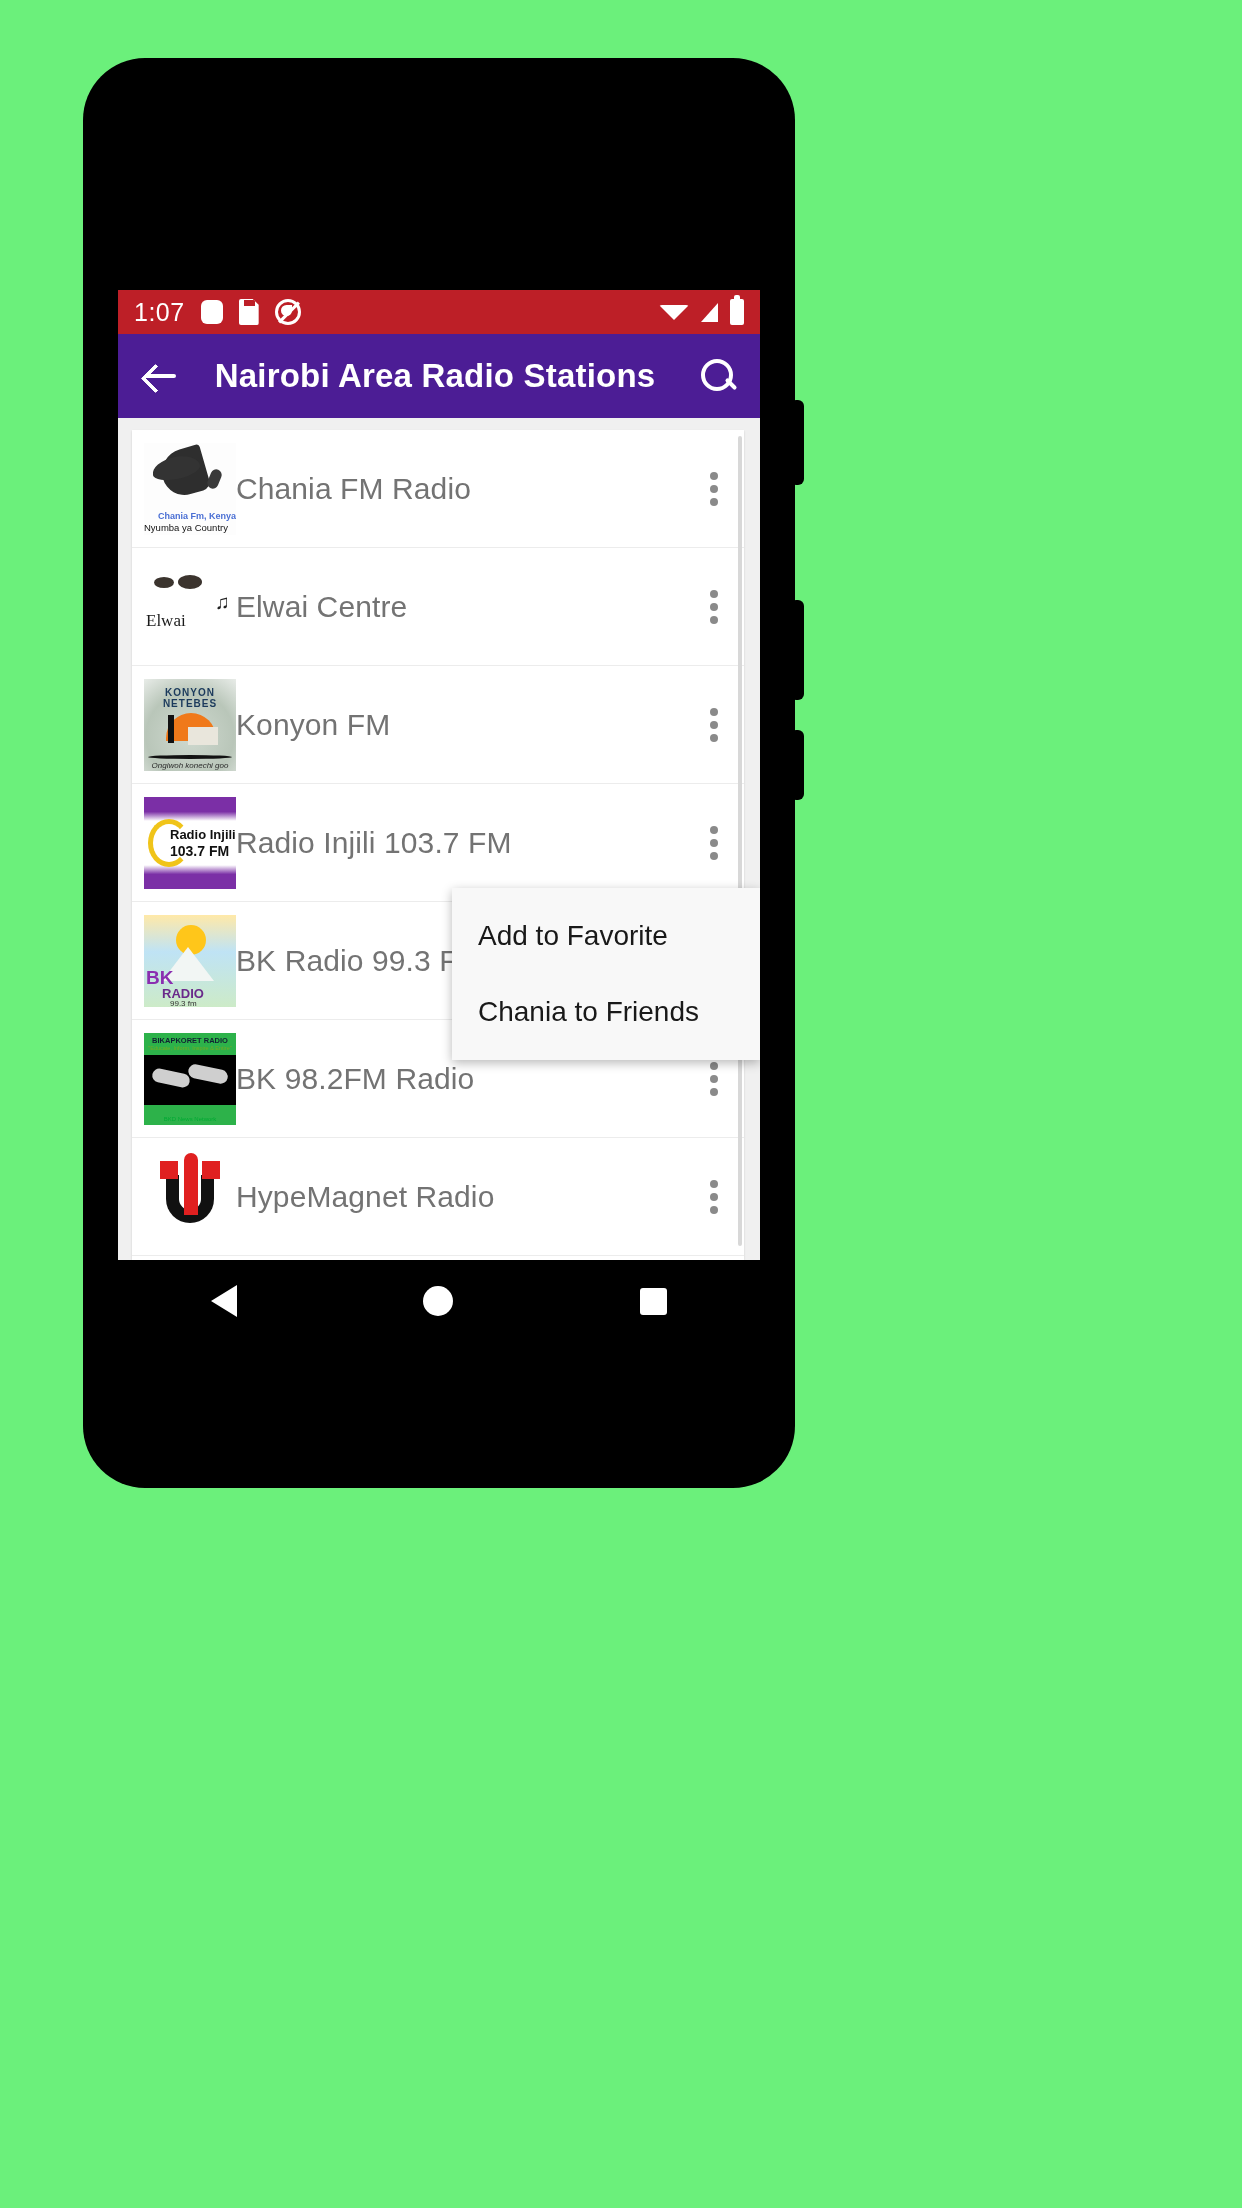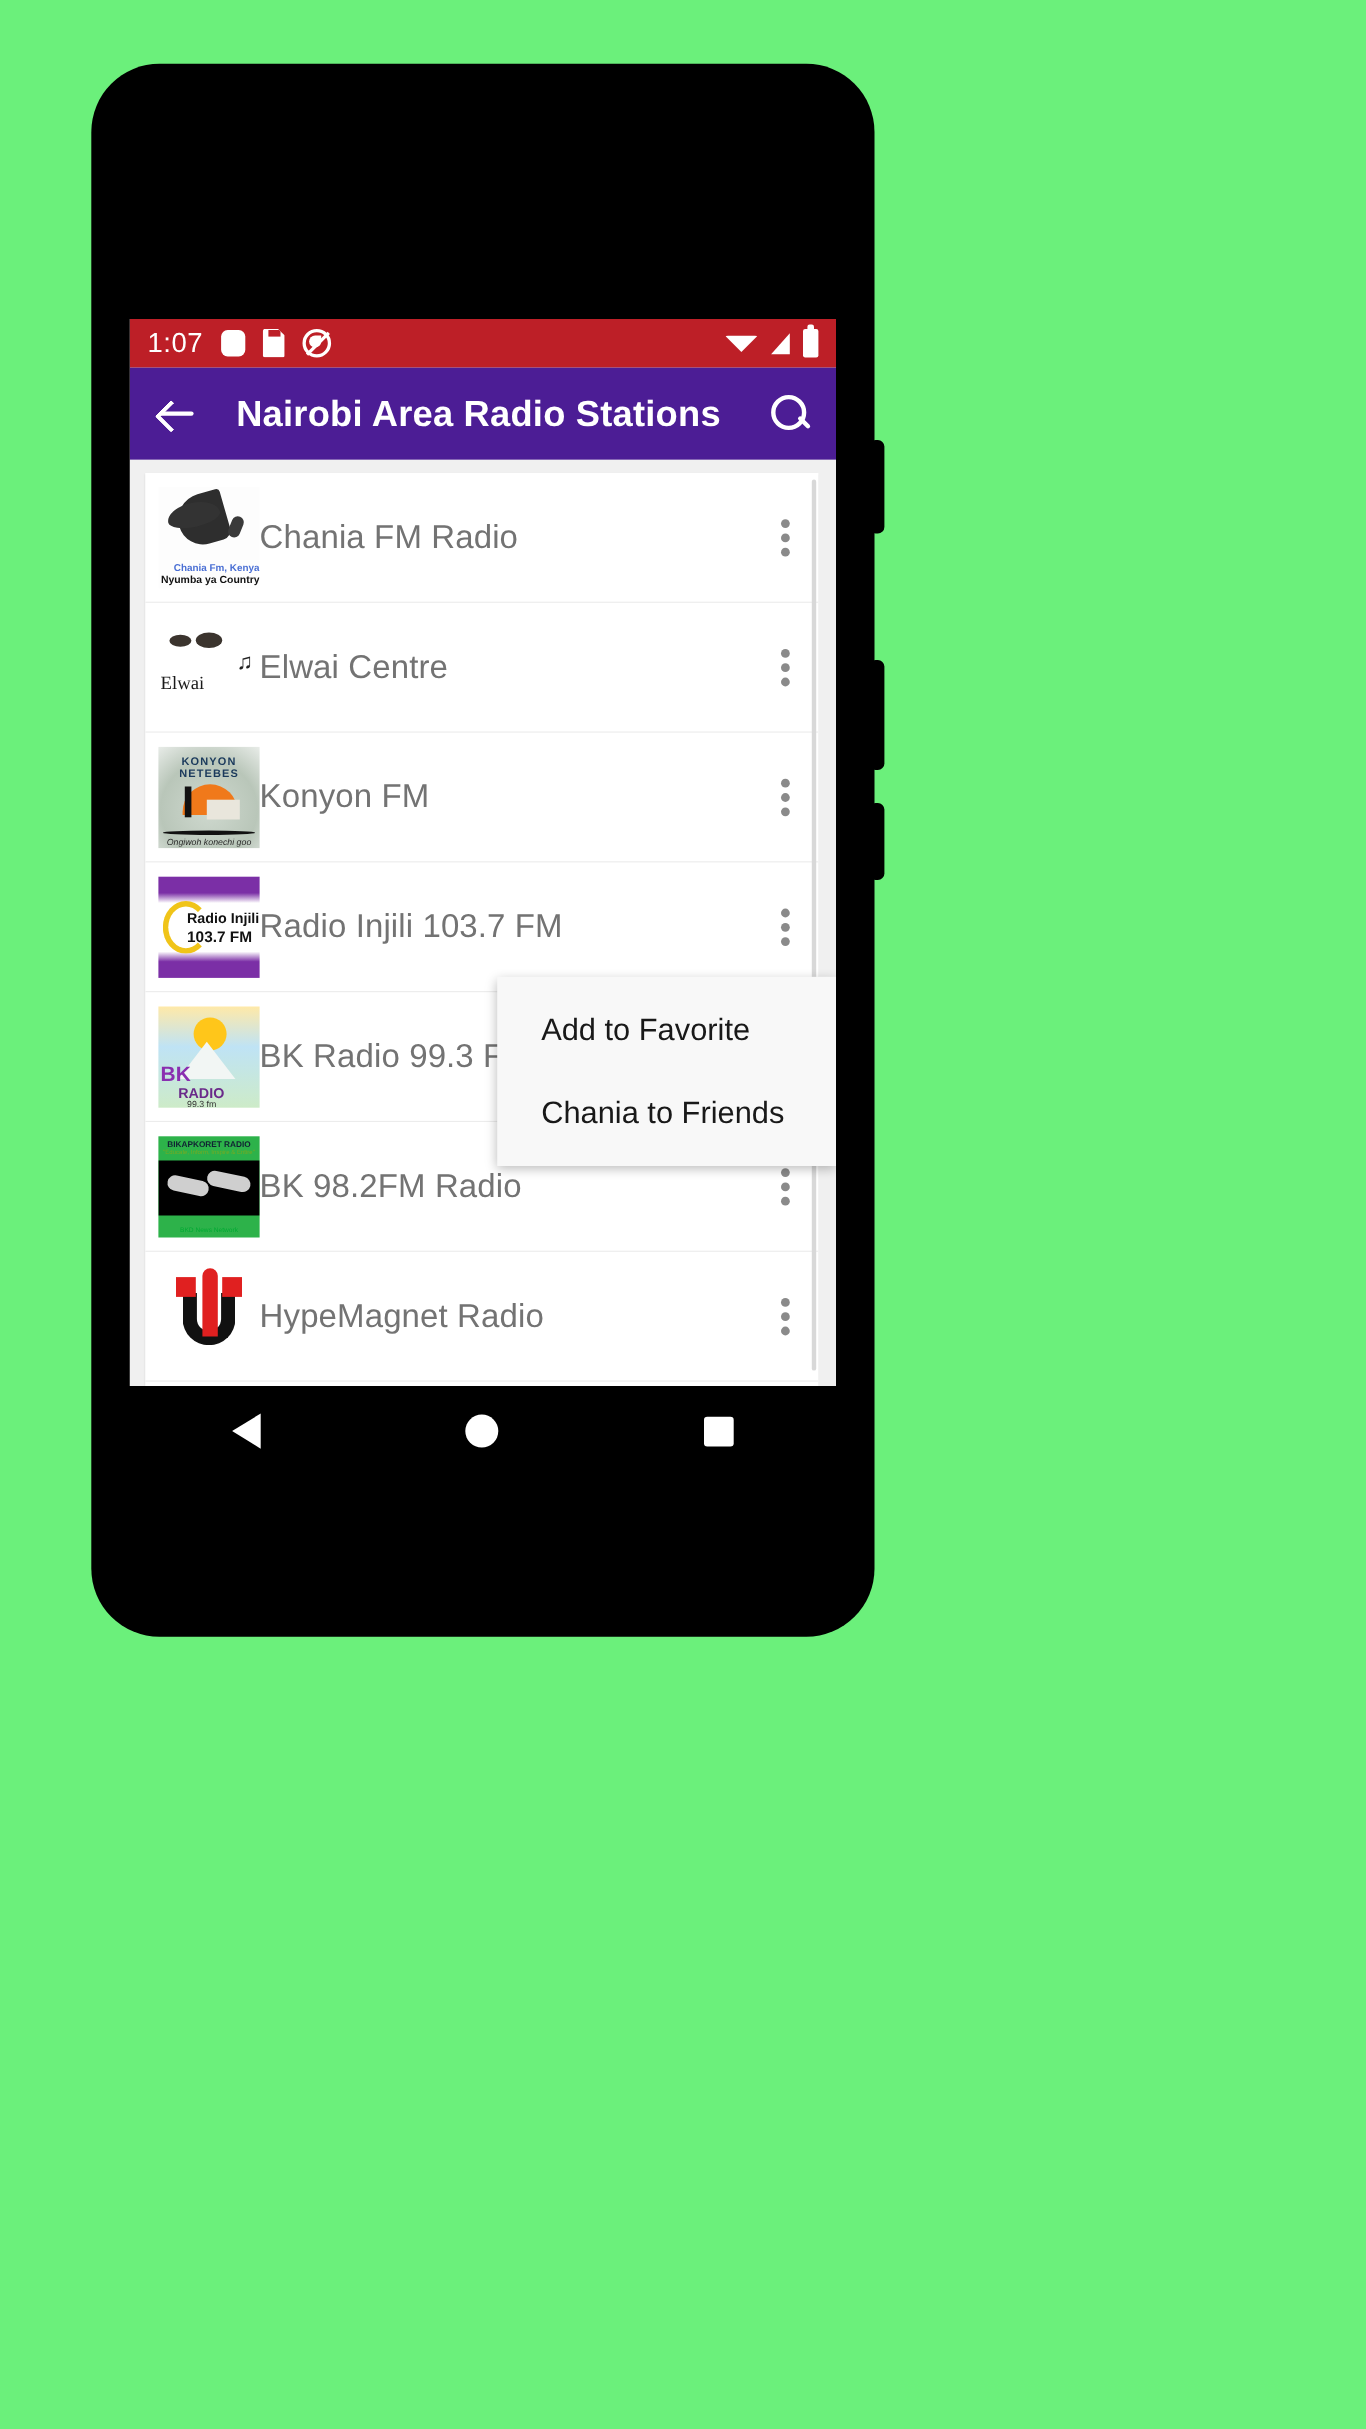--- a/index.html
+++ b/index.html
@@ -97,22 +97,22 @@
   
   .lg-chania { background:#fdfdfd; }
   .lg-chania .boot { position:absolute; left:18px; top:6px; width:44px; height:46px;
     background:#2e2e2e; border-radius: 28px 4px 10px 26px; transform: rotate(-16deg); }
   .lg-chania .hat { position:absolute; left:8px; top:14px; width:48px; height:22px;
     background:#333; border-radius: 50%/60% 60% 40% 40%; transform: rotate(-12deg); }
   .lg-chania .mic { position:absolute; right:16px; top:26px; width:11px; height:20px;
     background:#3a3a3a; border-radius:6px; transform: rotate(22deg); }
   .lg-chania .t1 { position:absolute; bottom:14px; left:0; width:100%; text-align:right;
     font-size:9px; color:#4a6fd4; font-weight:700; }
-  .lg-chania .t2 { position:absolute; bottom:2px; left:0; width:100%; text-align:right;
-    font-size:9.5px; color:#111; font-weight:700; }
+  .lg-chania .t2 { position:absolute; bottom:2px; left:0; width:100%; text-align:left;
+    font-size:9.5px; color:#111; font-weight:400; }
 
   .lg-elwai { background:#fff; }
   .lg-elwai .ant { position:absolute; left:10px; top:16px; width:20px; height:11px;
     background:#3b342e; border-radius:50%; }
   .lg-elwai .ant2 { position:absolute; left:34px; top:14px; width:24px; height:14px;
     background:#3b342e; border-radius:50%; }
   .lg-elwai .txt { position:absolute; bottom:22px; left:2px; font-size:17px; color:#1a1a1a;
     font-family:"Liberation Serif", serif; }
   .lg-elwai .note { position:absolute; right:6px; top:30px; font-size:20px; color:#222; }
 
@@ -168,21 +168,21 @@
   .lg-hype .tower { position:absolute; left:40px; top:2px; width:14px; height:62px; background:#e02020;
     border-radius: 7px 7px 0 0; }
 
   
   .scrollbar { position:absolute; right:2px; top:6px; width:4px; height:810px;
     background:#d8d8d8; border-radius:2px; }
 
   
   .popup { position:absolute; left: 334px; top: 470px; width: 308px;
     background:#f8f8f8; box-shadow: 0 3px 10px rgba(0,0,0,.28); padding: 10px 0; z-index: 20; }
-  .popup-item { padding: 22px 40px; font-size: 28px; color:#191919; cursor:pointer; }
+  .popup-item { padding: 22px 26px; font-size: 28px; color:#191919; cursor:pointer; }
 
   
   .navbar { position:absolute; left:118px; top:1260px; width:642px; height:82px;
     background:#000; display:flex; align-items:center; justify-content:space-around; }
   .nv-back { width:0;height:0;border-top:16px solid transparent;border-bottom:16px solid transparent;
     border-right:26px solid #fff; }
   .nv-home { width:30px;height:30px;background:#fff;border-radius:50%; }
   .nv-recent { width:27px;height:27px;background:#fff;border-radius:3px; }
 </style>
 </head>

